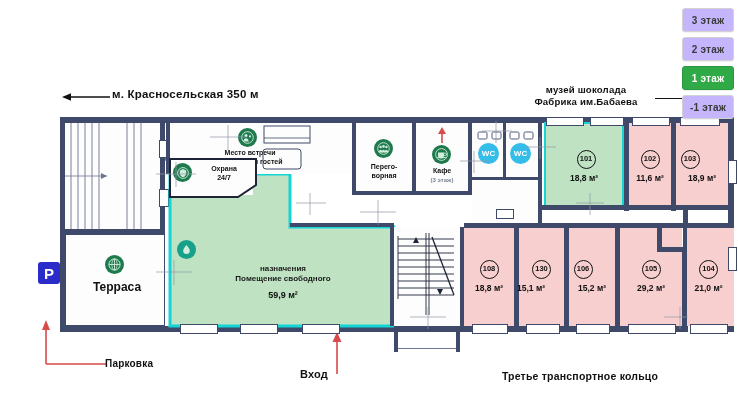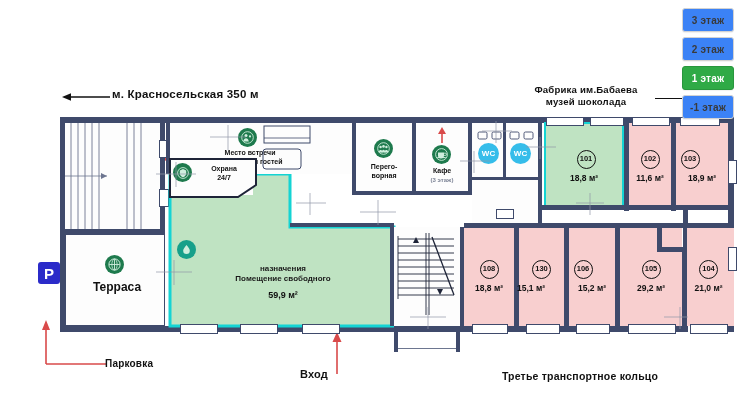--- a/index.html
+++ b/index.html
@@ -4,21 +4,21 @@
 <style>
   html,body{margin:0;padding:0;background:#ffffff;}
   body{width:738px;height:404px;position:relative;overflow:hidden;
        font-family:"Liberation Sans","DejaVu Sans",sans-serif;color:#111;}
 
   .abs{position:absolute;}
 
   
   #floor-selector{position:absolute;left:682px;top:8px;width:52px;
        display:flex;flex-direction:column;gap:5px;z-index:40;}
-  .floor-btn{height:22px;border:1px solid #d2d2d2;border-radius:3px;background:#3b82f6;
+  .floor-btn{height:22px;border:1px solid #d2d2d2;border-radius:3px;background:#c4b5fd;
        font-size:10px;font-weight:700;color:#3a3a3a;display:flex;align-items:center;
        justify-content:center;box-shadow:0 1px 1px rgba(0,0,0,.06);cursor:pointer;
        letter-spacing:.2px;}
   .floor-btn.active{background:#2faa46;border-color:#28963d;color:#fff;}
 
   
   .poi{position:absolute;font-weight:700;color:#111;letter-spacing:.2px;}
   #metro-label{left:112px;top:88px;font-size:11.5px;}
   #metro-arrow{left:62px;top:92px;width:48px;height:10px;}
   #fabrika-label{left:506px;top:84px;font-size:9.6px;line-height:12px;text-align:center;width:160px;}
@@ -84,22 +84,22 @@
   <div class="floor-btn">-1 этаж</div>
 </div>
 
 <svg id="metro-arrow" class="abs" viewBox="0 0 48 10">
   <line x1="6" y1="5" x2="48" y2="5" stroke="#111" stroke-width="1.6"></line>
   <path d="M0 5 L9 1.2 L9 8.8 Z" fill="#111"></path>
 </svg>
 <div class="poi" id="metro-label">м. Красносельская 350 м</div>
 
 <div class="poi" id="fabrika-label">
+  <div>музей шоколада</div>
   <div>Фабрика им.Бабаева</div>
-  <div>музей шоколада</div>
 </div>
 <div id="fabrika-line" class="abs"></div>
 
 <div class="poi" id="hram-label">
   <div>Третье транспортное кольцо</div>
 </div>
 
 <svg class="r-arrow" style="left:38px;top:318px;width:70px;height:48px;" viewBox="0 0 70 48">
   <path d="M8 46 L8 10" stroke="#d94a4a" stroke-width="1.6" fill="none"></path>
   <path d="M8 2 L4 12 L12 12 Z" fill="#d94a4a"></path>

